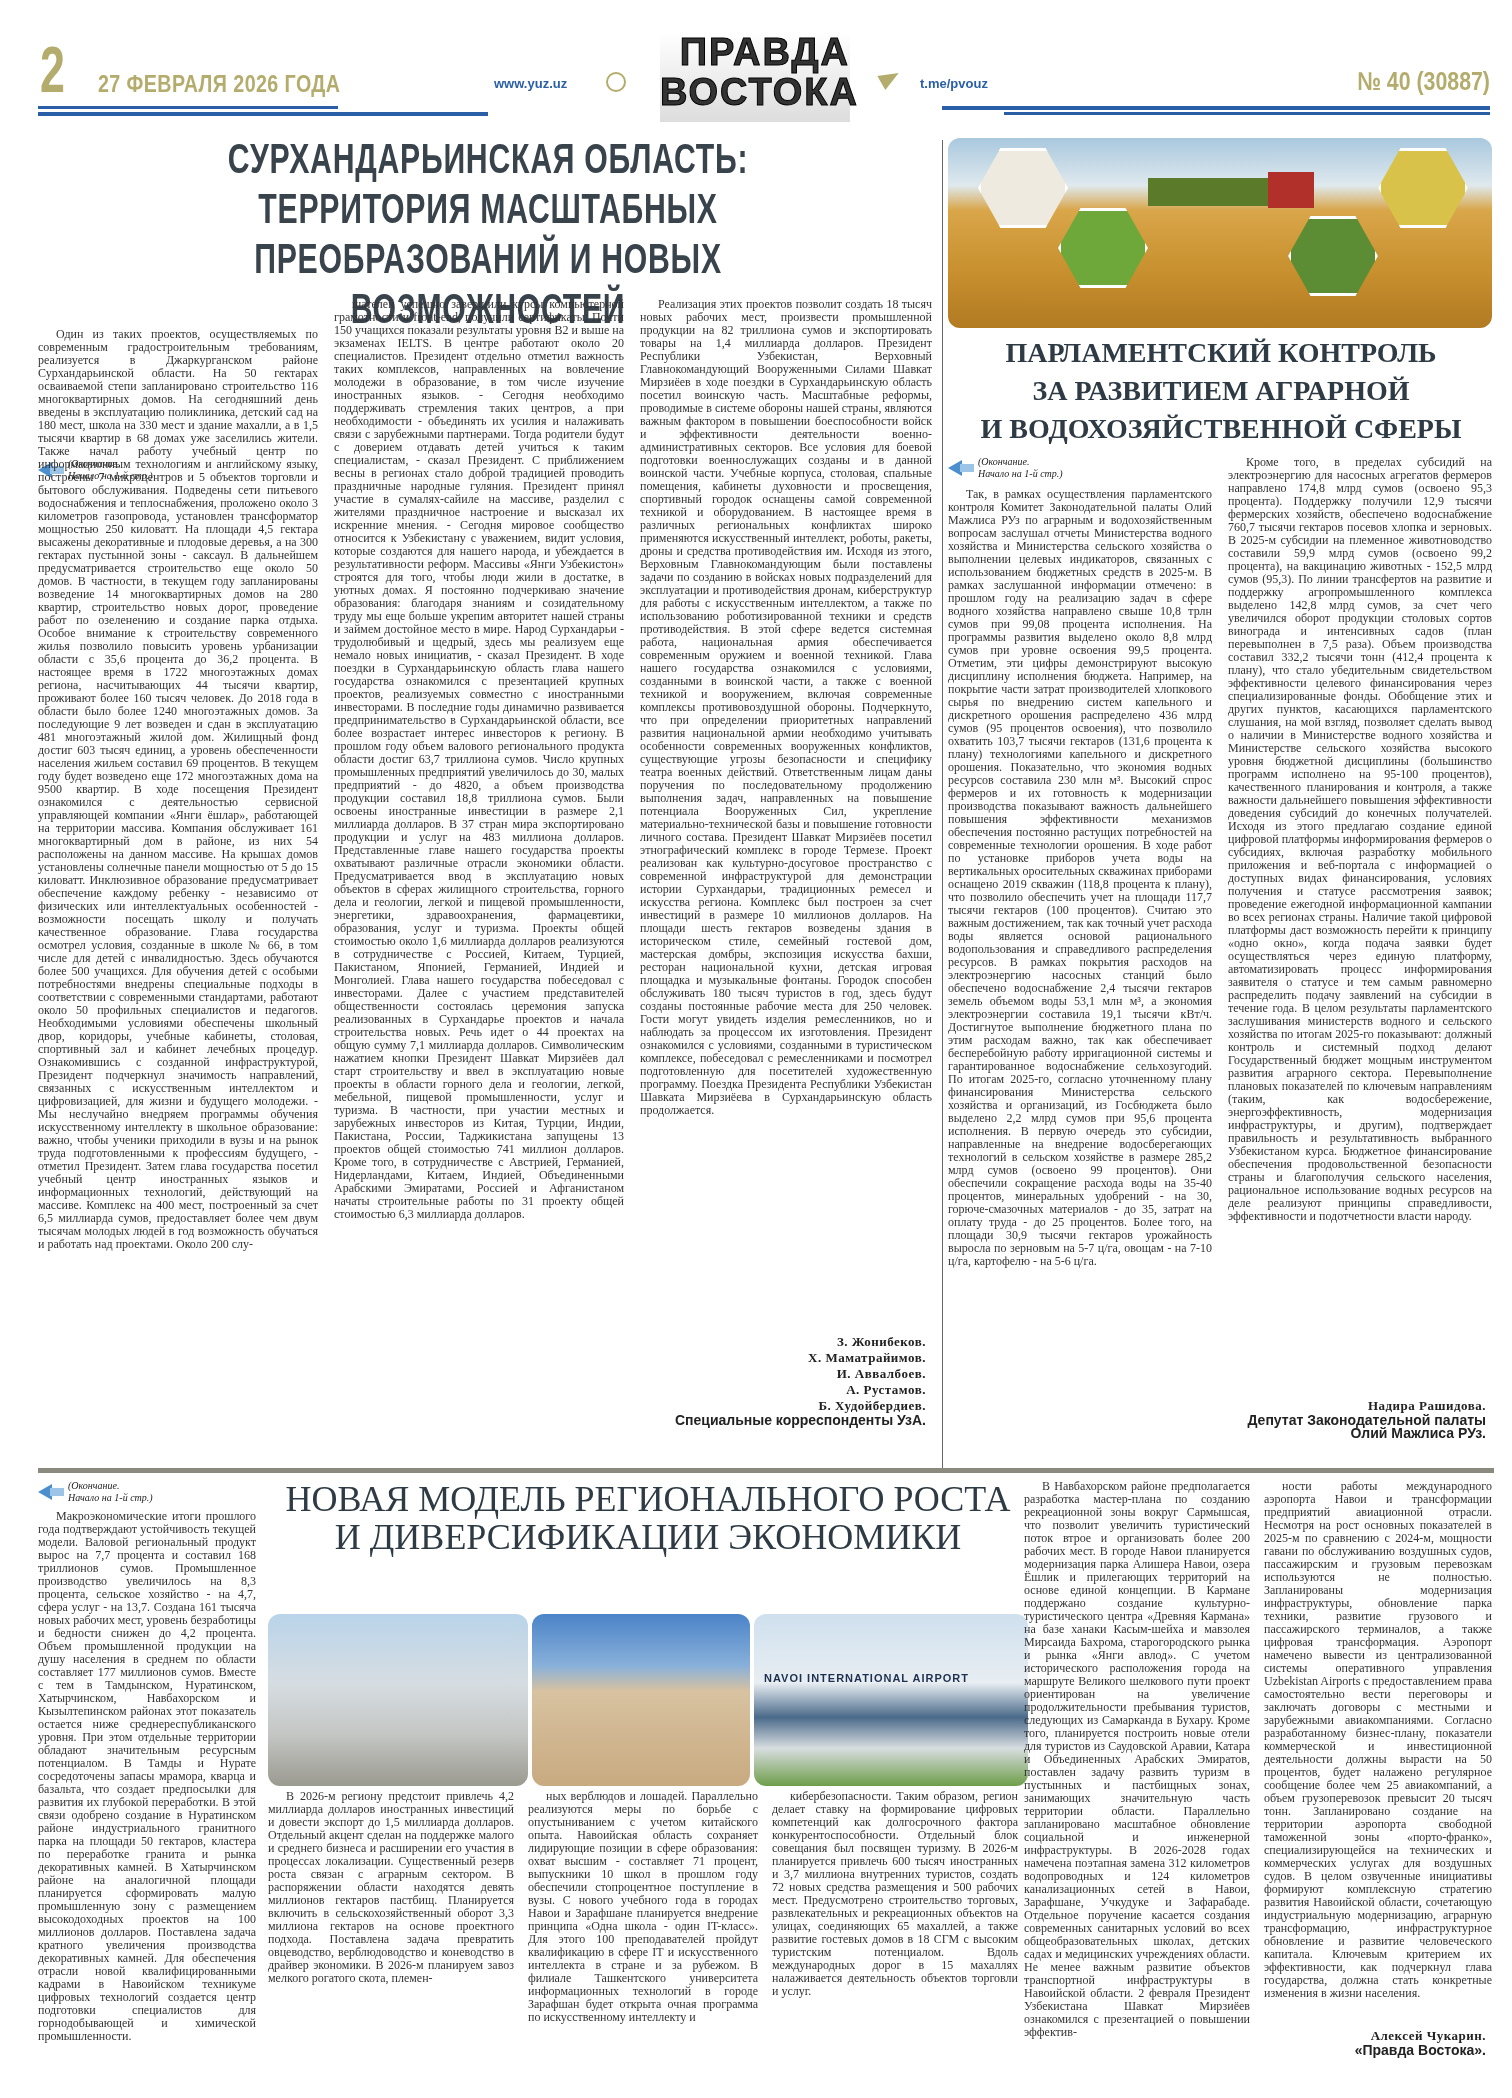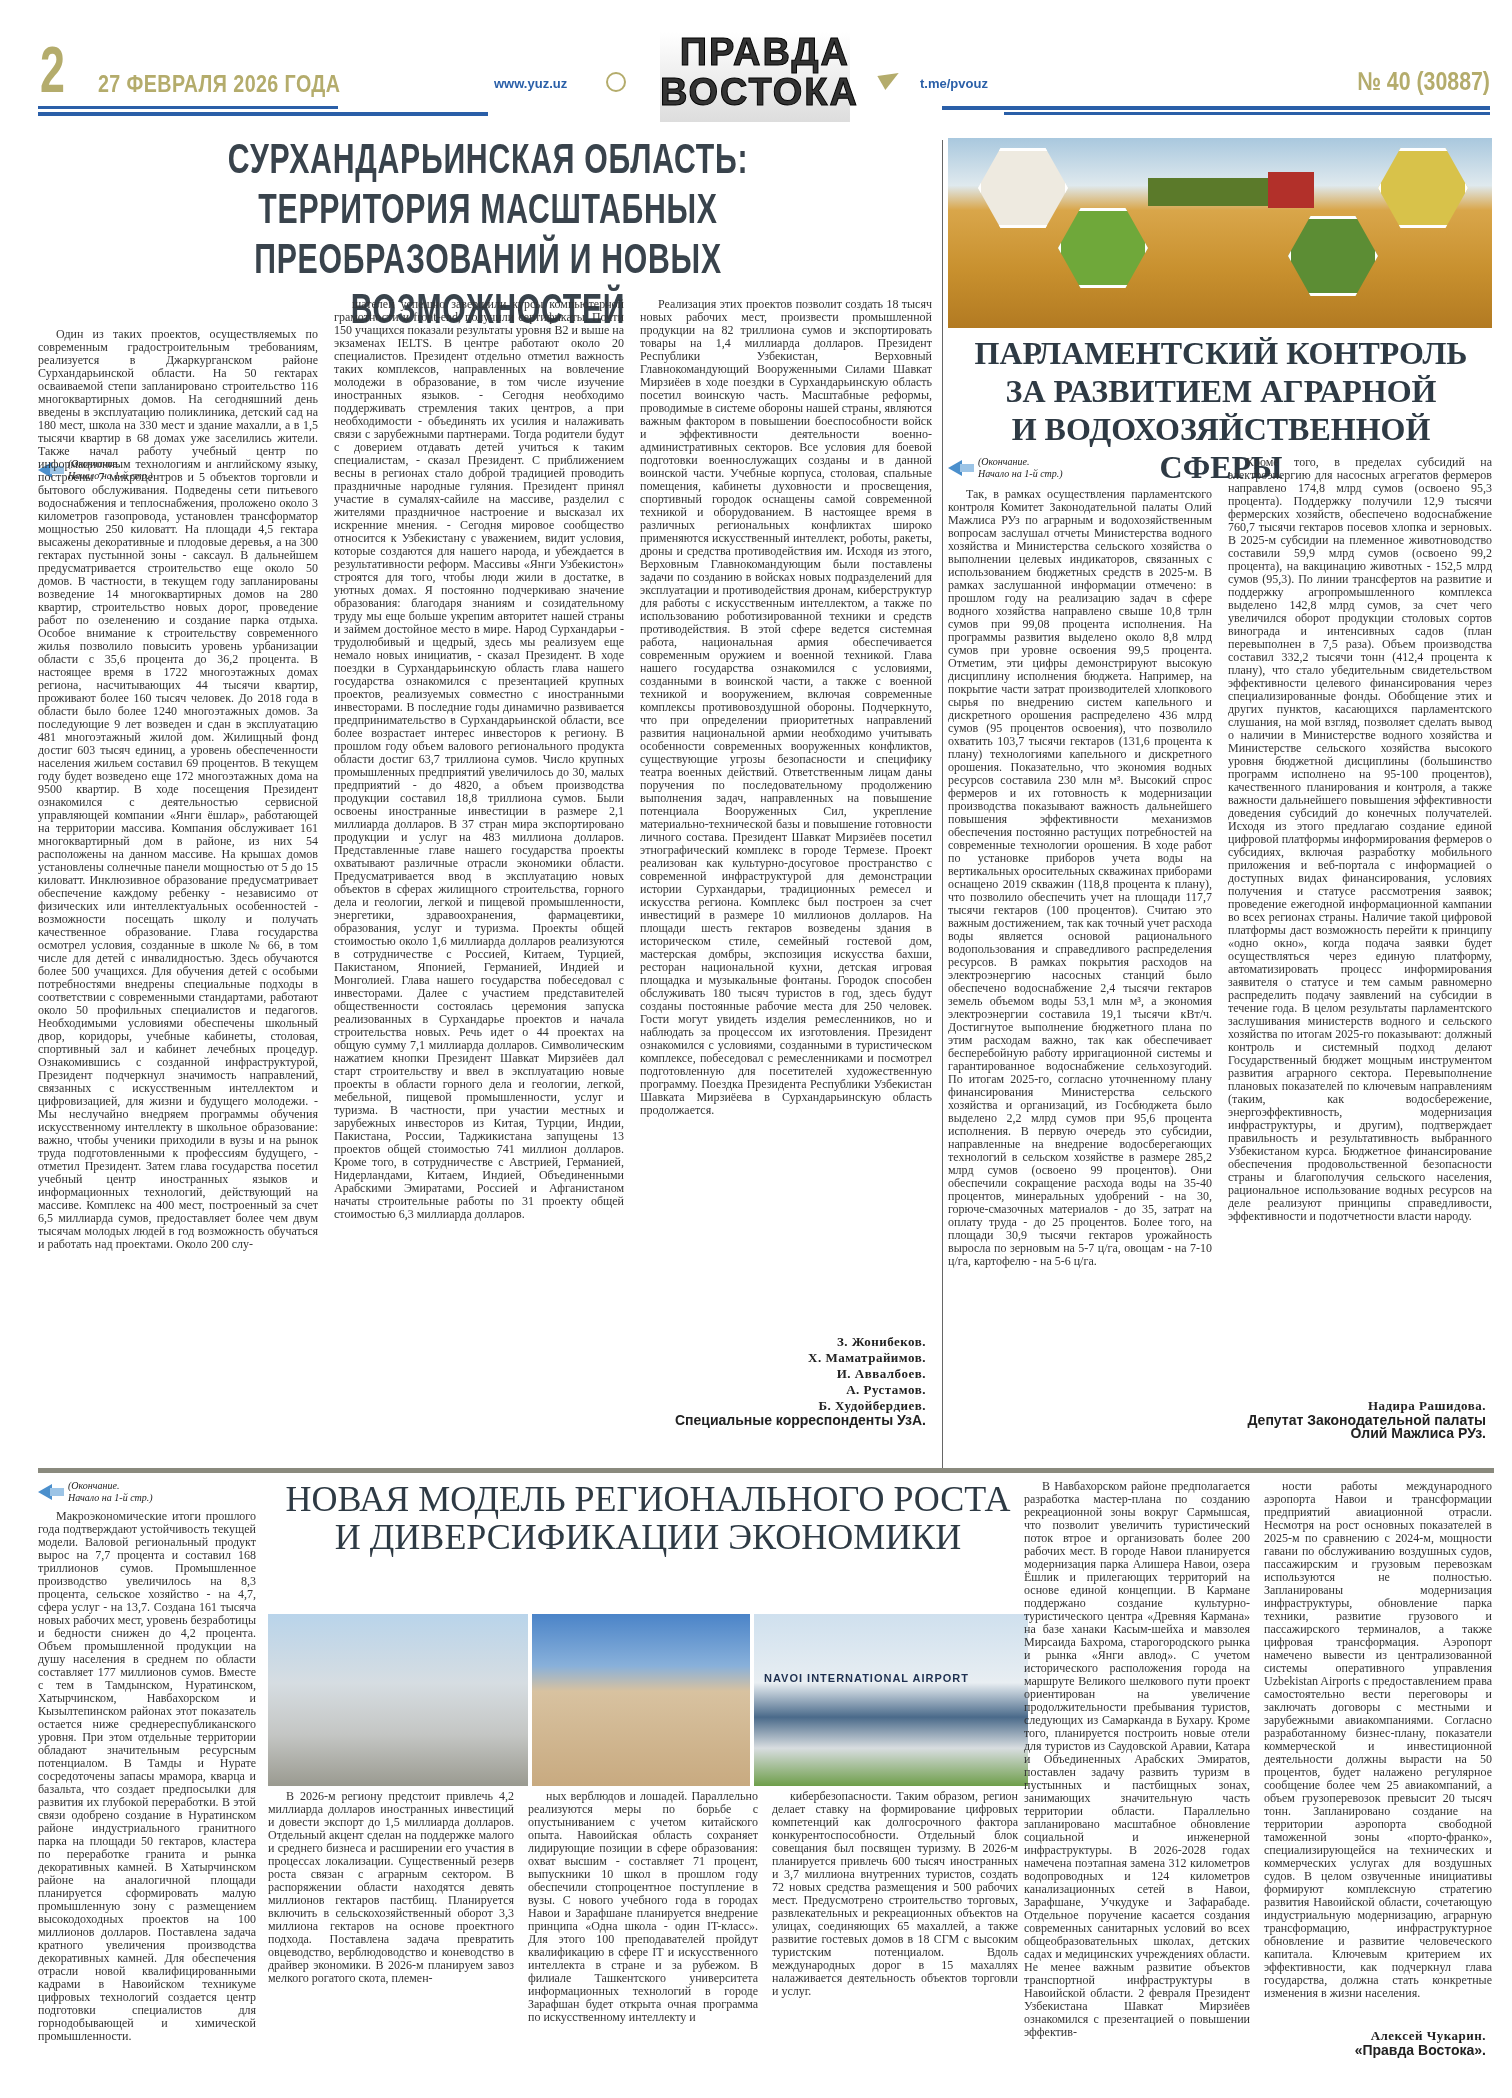--- a/index.html
+++ b/index.html
@@ -9,33 +9,33 @@
 .pagenum{left:40px;top:38px;font-family:"Liberation Sans",sans-serif;font-weight:700;font-size:64px;color:#b4ac6c;line-height:1;transform:scaleX(.7);transform-origin:left}
 .hdate{left:98px;top:70px;font-family:"Liberation Sans",sans-serif;font-weight:700;font-size:24px;color:#b4ac6c;letter-spacing:.5px;transform:scaleX(.82);transform-origin:left}
 .hline{height:3px;background:#2a5fa8}
 .web{font-family:"Liberation Sans",sans-serif;font-weight:700;font-size:13px;color:#2a5fa8}
 .globe{left:606px;top:72px;width:20px;height:20px;border:2px solid #b4ac6c;border-radius:50%}
 .logo{left:660px;top:32px;width:190px;height:90px;font-family:"Liberation Sans",sans-serif;font-weight:900;font-size:38px;line-height:40px;text-align:right;color:#333;letter-spacing:2px;background:linear-gradient(#fff,#ddd);-webkit-text-stroke:1px #000}
 .tg{left:880px;top:70px;width:0;height:0;border-left:20px solid #b4ac6c;border-top:8px solid transparent;border-bottom:8px solid transparent;transform:rotate(-30deg)}
 .issue{right:22px;top:66px;font-family:"Liberation Sans",sans-serif;font-weight:700;font-size:26px;color:#b4ac6c;transform:scaleX(.82);transform-origin:right}
 
 .h1{font-family:"Liberation Sans",sans-serif;font-weight:900;color:#39434c;text-align:center;letter-spacing:1px;line-height:50px;font-size:42px;transform:scaleX(.72);transform-origin:center}
-.h2{font-family:"Liberation Serif",serif;font-weight:700;color:#2e3a44;text-align:center;font-size:32px;line-height:38px}
+.h2{font-family:"Liberation Serif",serif;font-weight:700;color:#2e3a44;text-align:center;font-size:28px;line-height:38px}
 .h3a{font-family:"Liberation Serif",serif;font-weight:700;color:#2e3a44;text-align:center;font-size:44px;line-height:46px}
 .h3b{font-family:"Liberation Serif",serif;color:#2e3a44;text-align:center;font-size:36px;line-height:38px}
 .cont{font-size:10px;font-style:italic;line-height:12px;padding-left:30px;position:relative;height:28px}
 .cont::before{content:"";position:absolute;left:0;top:4px;width:0;height:0;border-right:14px solid #4b8fcc;border-top:8px solid transparent;border-bottom:8px solid transparent}
 .cont::after{content:"";position:absolute;left:12px;top:8px;width:14px;height:8px;background:#9cc4e6}
 .col{font-size:12px;line-height:13px;text-align:justify;color:#333;overflow:hidden}
 .col p{text-indent:18px}
 .sig{text-align:right;font-weight:700;font-size:13px;line-height:16px;letter-spacing:.5px}
 .sigsub{text-align:right;font-family:"Liberation Sans",sans-serif;font-weight:700;font-size:14px;line-height:13px}
 .vrule{width:1px;background:#666}
 .hrule{height:5px;background:#8a8a7e}
-.img{border-radius:0;overflow:hidden}
+.img{border-radius:12px;overflow:hidden}
 .hex{position:absolute;width:90px;height:80px;clip-path:polygon(25% 0,75% 0,100% 50%,75% 100%,25% 100%,0 50%);border:3px solid #fff}
 </style>
 </head>
 <body>
 
 <div class="abs pagenum">2</div>
 <div class="abs hdate">27 ФЕВРАЛЯ 2026 ГОДА</div>
 <div class="abs hline" style="left:38px;top:106px;width:300px"></div>
 <div class="abs hline" style="left:38px;top:112px;width:450px;height:4px"></div>
 <div class="abs web" style="left:494px;top:76px">www.yuz.uz</div>

